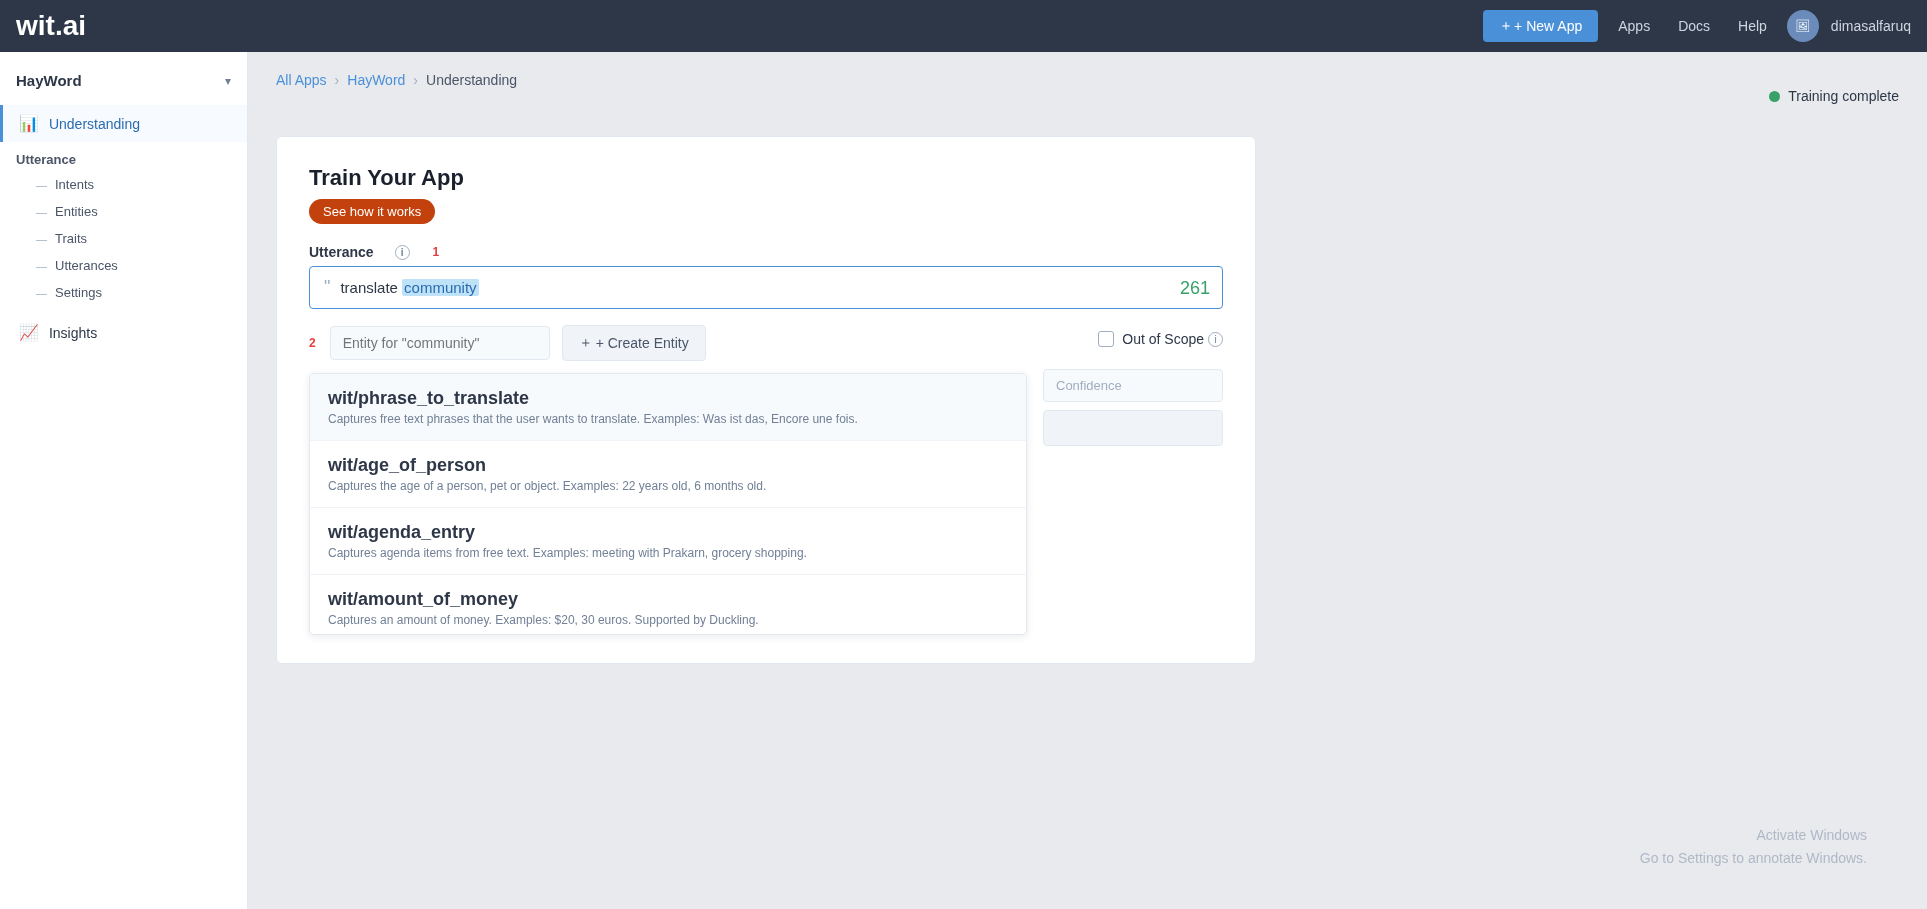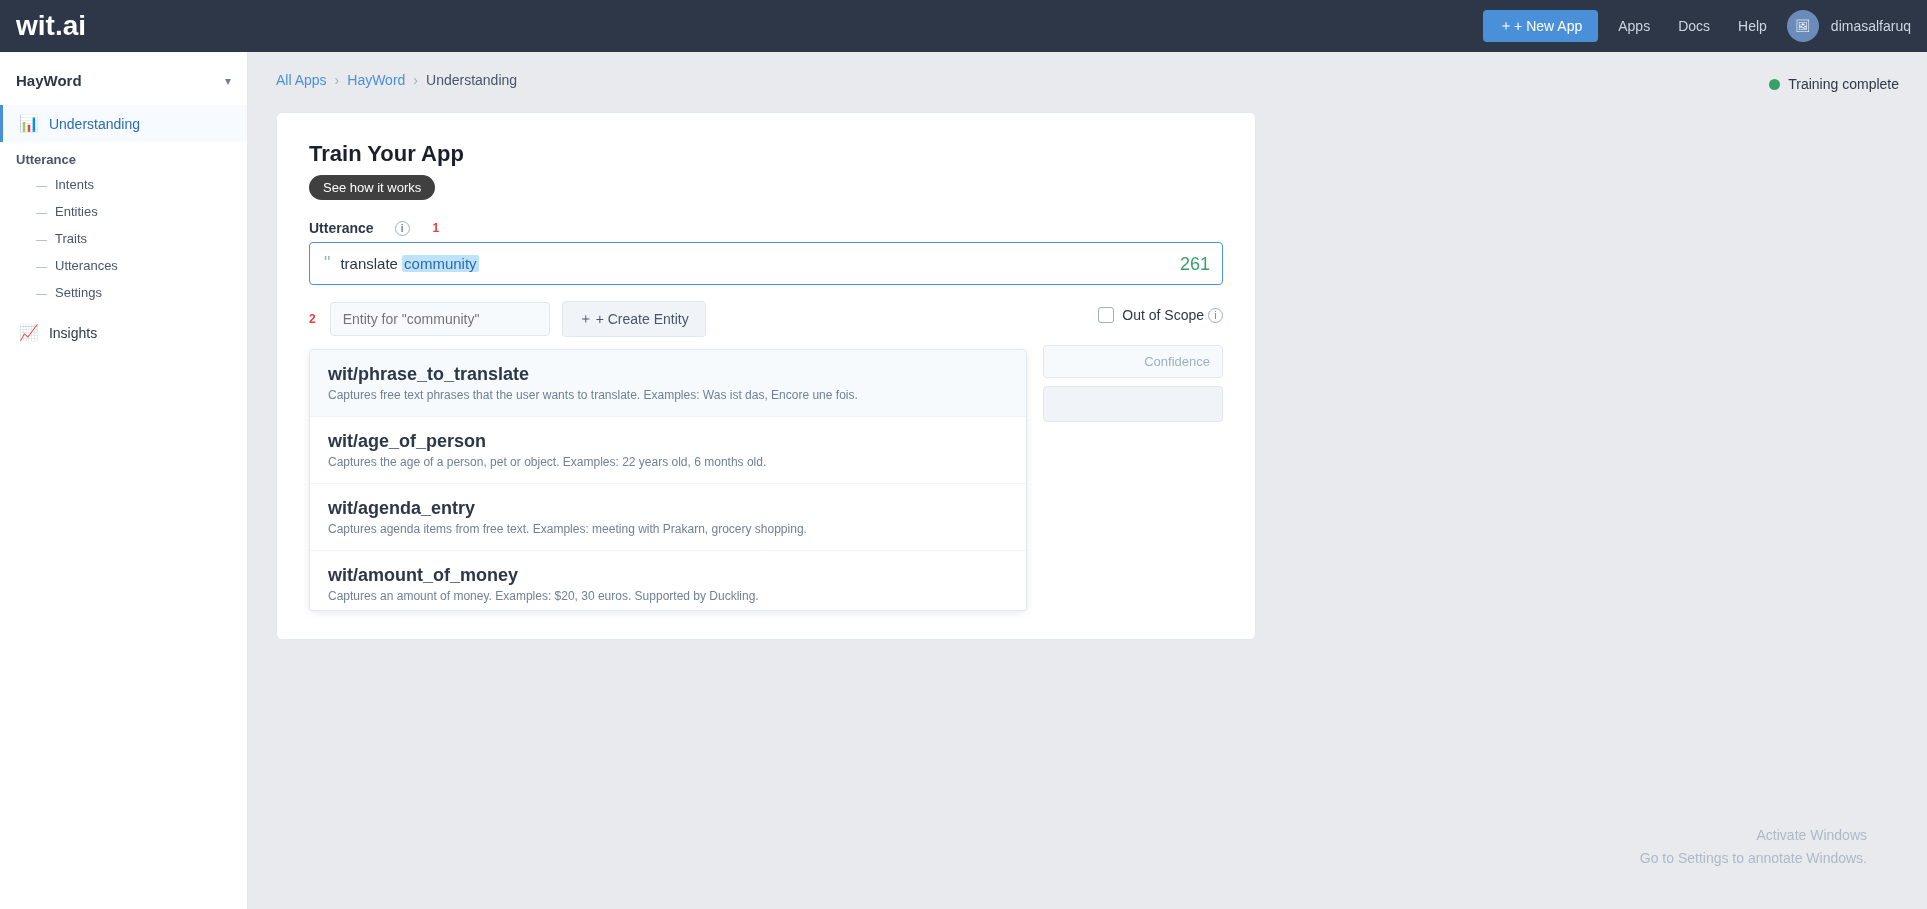--- a/index.html
+++ b/index.html
@@ -129,21 +129,21 @@
       flex: 1;
       padding: 20px 28px;
       overflow-y: auto;
     }
 
     
     .breadcrumb {
       display: flex;
       align-items: center;
       gap: 8px;
-      margin-bottom: 8px;
+      margin-bottom: 32px;
       font-size: 14px;
     }
     .breadcrumb-link {
       color: #4a90d9;
       cursor: pointer;
     }
     .breadcrumb-sep {
       color: #a0aec0;
     }
     .breadcrumb-current {
@@ -177,21 +177,21 @@
       margin-bottom: 14px;
       line-height: 1.5;
     }
     .card-desc .intent-link {
       color: #4a90d9;
       text-decoration: underline;
       cursor: pointer;
     }
 
     .see-how-btn {
-      background: #404040;
+      background: #c2410c;
       color: #fff;
       border: none;
       border-radius: 20px;
       padding: 5px 14px;
       font-size: 13px;
       cursor: pointer;
       margin-bottom: 20px;
       display: inline-block;
     }
 
@@ -471,21 +471,21 @@
               <div class="entity-item-desc">Captures agenda items from free text. Examples: meeting with Prakarn, grocery shopping.</div>
             </div>
 
             <div class="entity-dropdown-item">
               <div class="entity-item-name">wit/amount_of_money</div>
               <div class="entity-item-desc">Captures an amount of money. Examples: $20, 30 euros. Supported by Duckling.</div>
             </div>
           </div>
         </div>
 
-        <div style="width:180px; flex-shrink:0;text-align:right;">
+        <div style="width:180px; flex-shrink:0;">
           <div style="font-size:13px; color:#a0aec0; background:#f7fafc; border:1px solid #e2e8f0; border-radius:4px; padding:8px 12px; margin-bottom:8px;">Confidence</div>
           <div style="height:36px; background:#f0f4f8; border-radius:4px; border:1px solid #e2e8f0; margin-top:8px;"></div>
         </div>
       </div>
     </div>
 
     <div class="watermark">
       <div>Activate Windows</div>
       <div>Go to Settings to annotate Windows.</div>
     </div>

